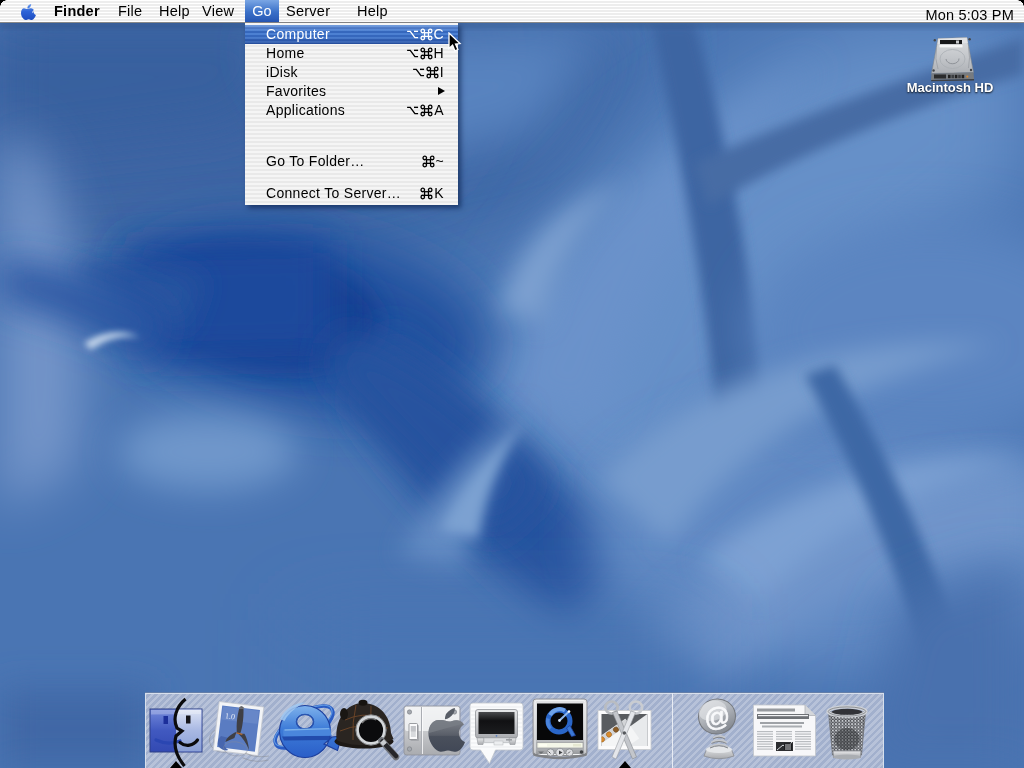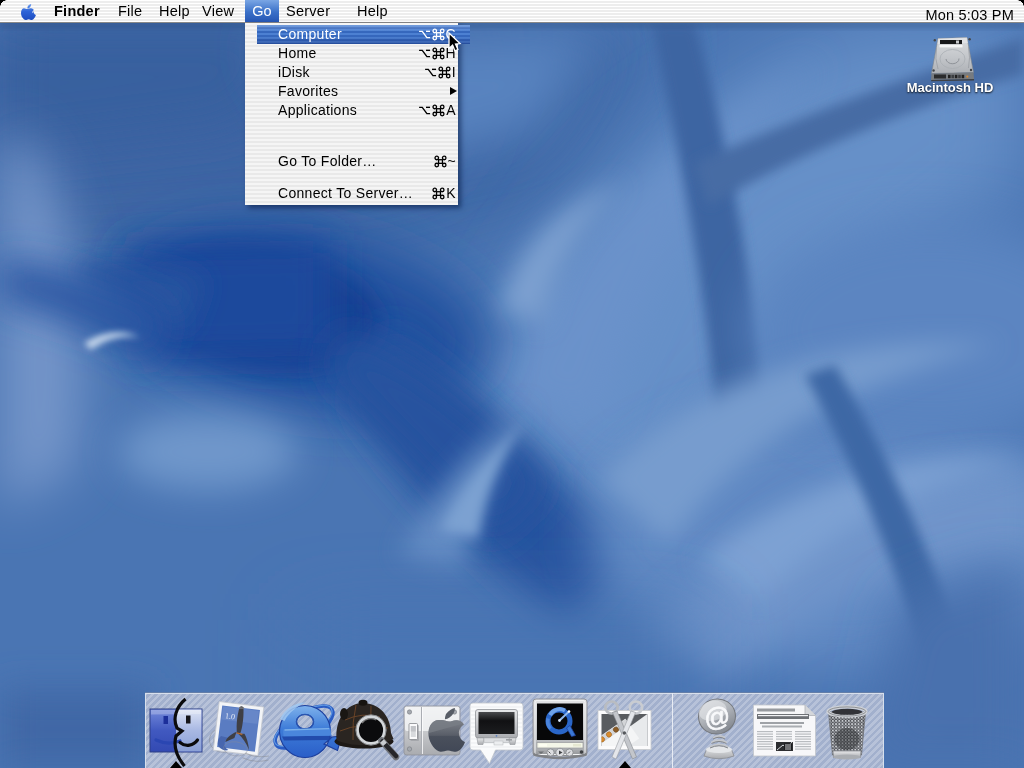--- a/index.html
+++ b/index.html
@@ -14,21 +14,21 @@
   #menubar .item{position:absolute;top:0;height:22px;line-height:22px;
     font-size:14.5px;letter-spacing:0.25px;color:#000;}
   #gosel{position:absolute;left:245px;top:0;width:34px;height:22px;
     background:linear-gradient(to bottom,#7aa6e4 0%,#3a70c8 55%,#2657b4 100%);}
   #gosel span{display:block;text-align:center;line-height:22px;font-size:14.5px;color:#fff;}
 
   
   #menu{position:absolute;left:245px;top:23px;width:213px;height:182px;
     background:repeating-linear-gradient(to bottom,#f5f5f5 0px,#f5f5f5 2px,#e9e9e9 2px,#e9e9e9 4px);
     box-shadow:3px 3px 5px rgba(0,20,60,.55);font-size:14px;}
-  #menu .row{position:absolute;left:12px;width:213px;height:19px;line-height:19px;color:#000;font-size:14px;letter-spacing:0.3px;}
+  #menu .row{position:absolute;left:0;width:213px;height:19px;line-height:19px;color:#000;font-size:14px;letter-spacing:0.3px;}
   #menu .row .lab{position:absolute;left:21px;}
   #menu .row .sc{position:absolute;right:14px;top:0;height:19px;display:flex;align-items:center;}
   #menu .row .sc svg{display:block;margin-right:1px;}
   #menu .row .sc span{display:block;}
   #menu .row .arr{position:absolute;right:13px;top:5px;width:0;height:0;
     border-left:7px solid #000;border-top:4.5px solid transparent;border-bottom:4.5px solid transparent;}
   #hilite{position:absolute;left:0;top:2px;width:213px;height:19px;
     background:linear-gradient(to bottom,rgba(255,255,255,0.22),rgba(255,255,255,0) 35%,rgba(0,10,70,0) 60%,rgba(0,10,70,0.28)),
       repeating-linear-gradient(to bottom,#4c80d2 0 2px,#3567bd 2px 4px);
     background-color:#3b6fc4;}

